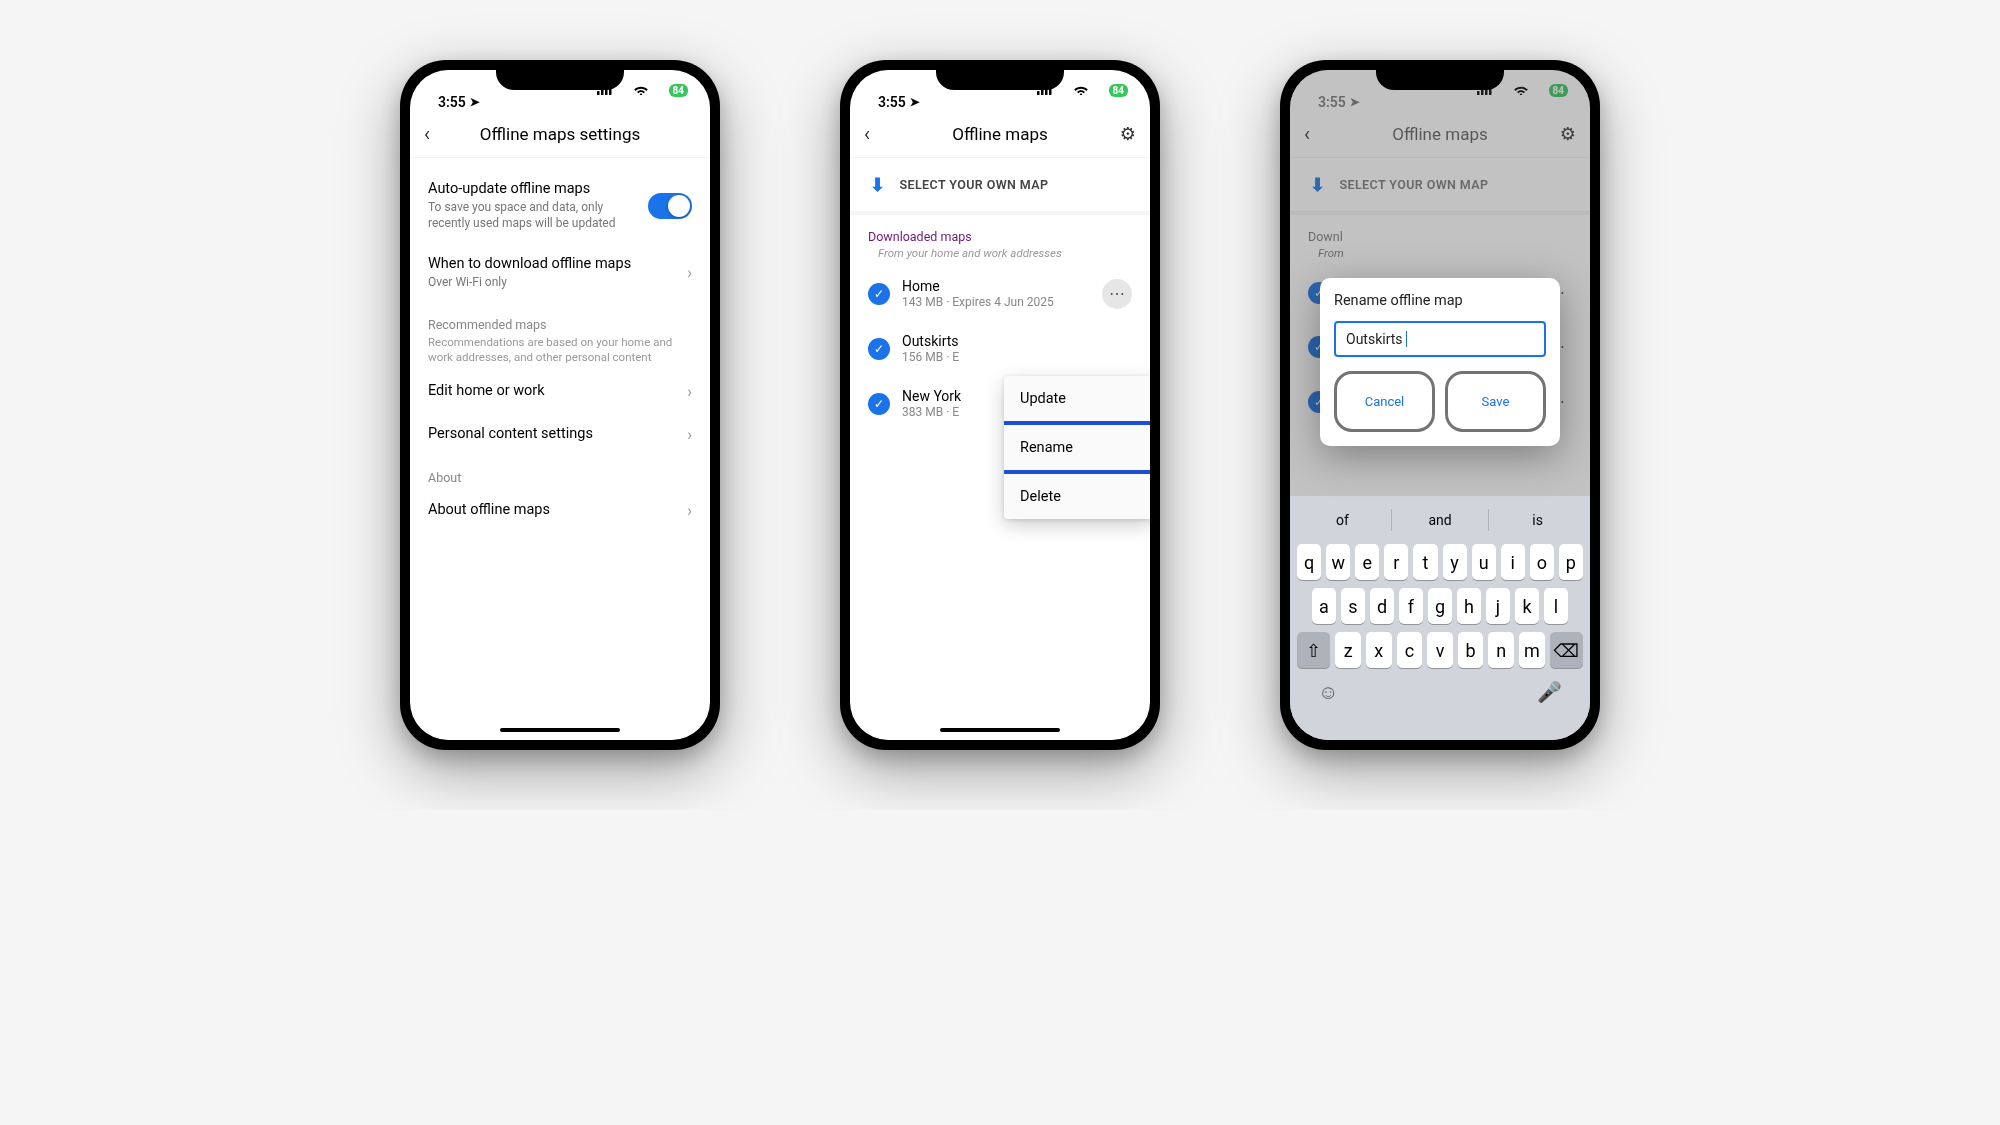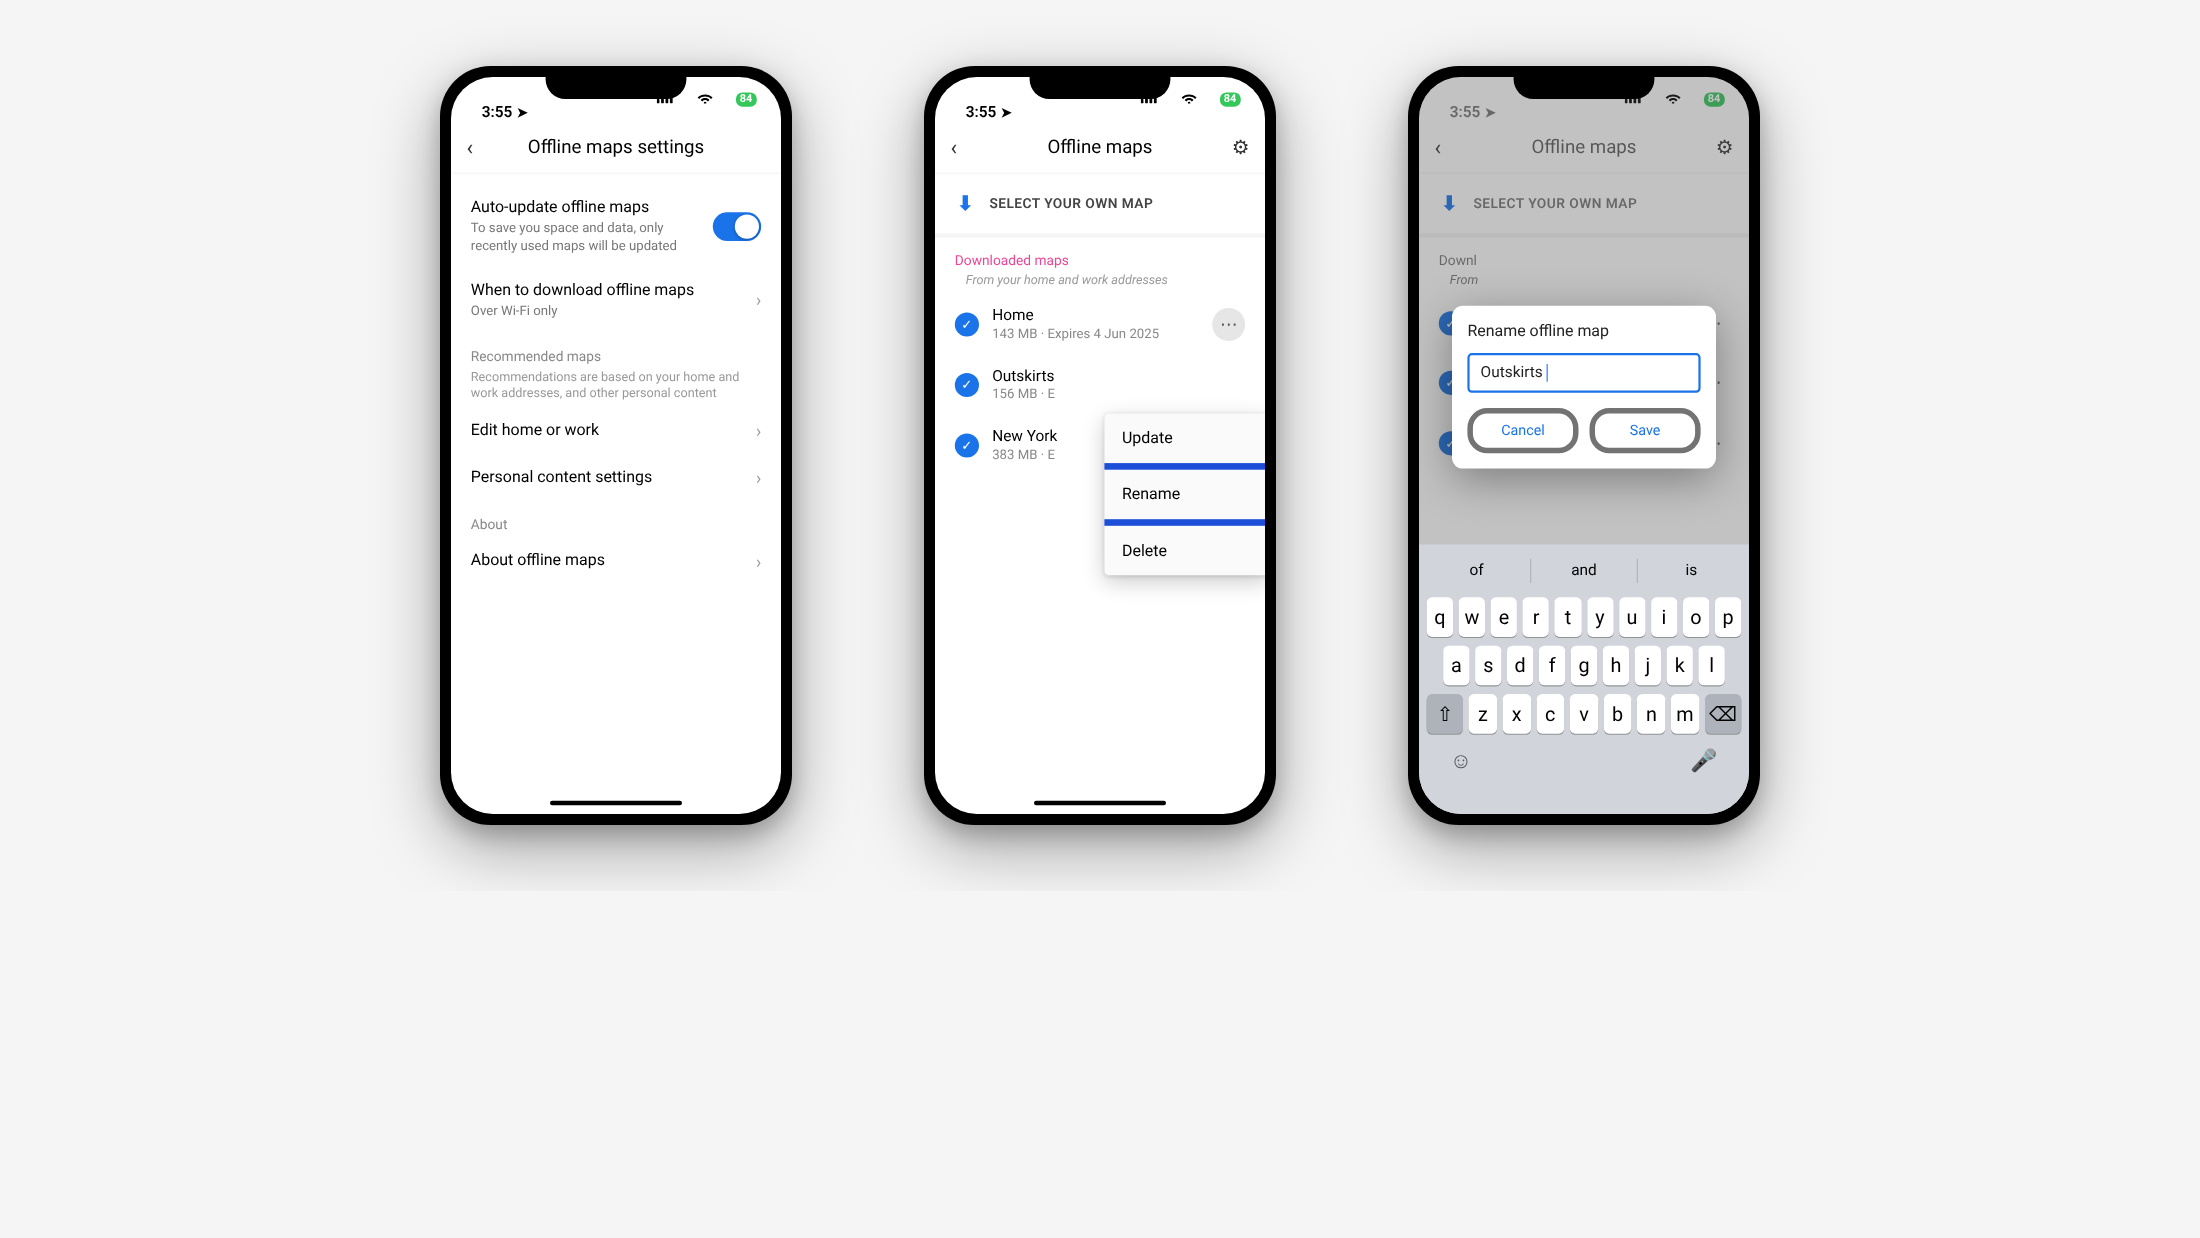--- a/index.html
+++ b/index.html
@@ -118,21 +118,21 @@
   .select-own {
     display:flex; align-items:center; gap:14px;
     padding: 16px 20px;
     font-size:12.5px; font-weight:600; letter-spacing:0.4px;
     color:#444;
     border-bottom: 4px solid rgba(0,0,0,0.04);
   }
   .download-icon { color:#1a73e8; font-size:18px; }
   .list-section-header {
     padding: 14px 18px 2px;
-    font-size:12.5px; color:#ec4899;
+    font-size:12.5px; color:#701a75;
   }
   .list-section-sub { font-size:11.5px; color:#999; padding:0 28px 6px;font-style:italic; }
   .map-row {
     display:flex; align-items:center; gap:12px;
     padding: 12px 18px;
   }
   .check-circle {
     width:22px; height:22px; border-radius:50%;
     background:#1a73e8; display:flex; align-items:center; justify-content:center;
     color:#fff; font-size:12px; flex-shrink:0;
@@ -149,21 +149,21 @@
 
   
   .popup {
     position:absolute; top: 306px; left: 154px;
     width: 150px; background:#fafafa;
     border-radius: 4px;
     box-shadow: 0 6px 20px rgba(0,0,0,0.2), 0 1px 4px rgba(0,0,0,0.12);
   }
   .popup-item {
     padding: 14px 16px; font-size:14.5px; color:#000;
-    border-bottom: 6px solid #1d4ed8;
+    border-bottom: 4px solid #1d4ed8;
   }
   .popup-item:last-child { border-bottom:none; }
 
   
   .dim .statusbar, .dim .header, .dim .select-own,
   .dim .list-section-header, .dim .list-section-sub, .dim .map-row {
     color: rgba(0,0,0,0.55);
   }
   .dim .header .title, .dim .map-row .name { color: rgba(0,0,0,0.65); }
   .bg-layer { position:absolute; inset:0; }
@@ -178,22 +178,22 @@
   }
   .dialog-title { font-size:14.5px; color:#222; margin-bottom:12px; }
   .dialog-input {
     width:100%; border:2px solid #1a73e8; border-radius:4px;
     padding: 8px 10px; font-size:14px; color:#222;
     display:flex;
   }
   .cursor { width:1px; height:16px; background:#1a73e8; margin-left:3px; }
   .dialog-btns { display:flex; gap:10px; margin-top:14px; }
   .dialog-btn {
-    flex:1; text-align:center; padding:8px 0;
-    border:5px solid #737373; border-radius:18px;
+    flex:1; text-align:center; padding:20px 0;
+    border:3px solid #737373; border-radius:18px;
     font-size:13px; color:#1a73e8;
   }
 
   
   .keyboard {
     position:absolute; bottom:0; left:0; right:0;
     background:#d1d4da;
     padding: 6px 4px 36px;
     z-index: 20;
   }

